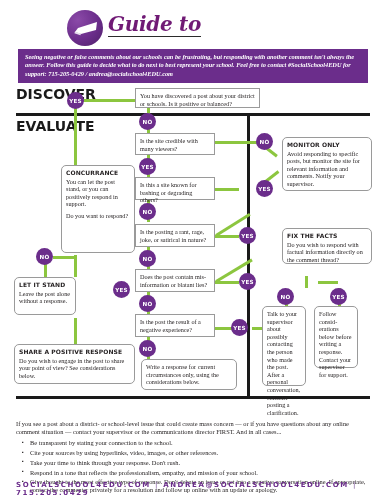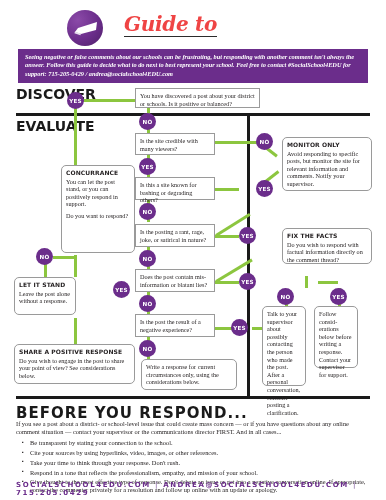--- a/index.html
+++ b/index.html
@@ -12,22 +12,22 @@
 
   
   .header{position:absolute;left:0;top:4px;width:386px;height:44px;}
   .logo{position:absolute;left:67px;top:6px;width:36px;height:36px;}
   .logo-circle{position:absolute;left:0;top:0;width:36px;height:36px;border-radius:50%;
     background:radial-gradient(circle at 30% 28%, #8b4aa8 0%, #6b2d8b 55%, #4e1f68 100%);}
   .logo-horn{position:absolute;left:5px;top:11px;width:26px;height:15px;}
   .title{position:absolute;left:108px;top:8px;width:270px;height:34px;}
   .title-script{
     font-family:"DejaVu Serif", serif;font-style:italic;font-weight:bold;
-    font-size:20px;color:#ef4444;letter-spacing:-0.3px;
-    border-bottom:1.5px solid #2b2b2b;padding-bottom:0px;margin-left:16px;
+    font-size:20px;color:#701a75;letter-spacing:-0.3px;
+    border-bottom:1.5px solid #2b2b2b;padding-bottom:0px;
   }
   .title-bold{
     font-family:"DejaVu Sans", sans-serif;font-weight:bold;font-size:20px;
     color:#2b2b2b;letter-spacing:-0.8px;
   }
   .title-row{display:flex;align-items:baseline;gap:5px;}
 
   
   .intro{
     position:absolute;left:18px;top:49px;width:350px;
@@ -234,21 +234,20 @@
   <div class="badge" style="left:239px;top:227px;">YES</div>
   <div class="badge" style="left:239px;top:273px;">YES</div>
   <div class="badge" style="left:231px;top:319px;">YES</div>
 
   <div class="badge" style="left:277px;top:288px;">NO</div>
   <div class="badge" style="left:330px;top:288px;">YES</div>
 
   <div class="badge" style="left:36px;top:248px;">NO</div>
   <div class="badge" style="left:113px;top:281px;">YES</div>
 
-  <div class="seclabel" id="lbl-before">BEFORE YOU RESPOND...</div>
 
   <div class="btext">
     <div>If you see a post about a district- or school-level issue that could create mass concern — or if you have questions about any online comment situation — contact your supervisor or the communications director FIRST. And in all cases...</div>
     <ul class="blist">
       <li>Be transparent by stating your connection to the school.</li>
       <li>Cite your sources by using hyperlinks, video, images, or other references.</li>
       <li>Take your time to think through your response. Don't rush.</li>
       <li>Respond in a tone that reflects the professionalism, empathy, and mission of your school.</li>
       <li>Give thought to the most effective type of response. Don't debate an issue or get into a negative conversation online. If appropriate, contact the commenter privately for a resolution and follow up online with an update or apology.</li>
     </ul>

